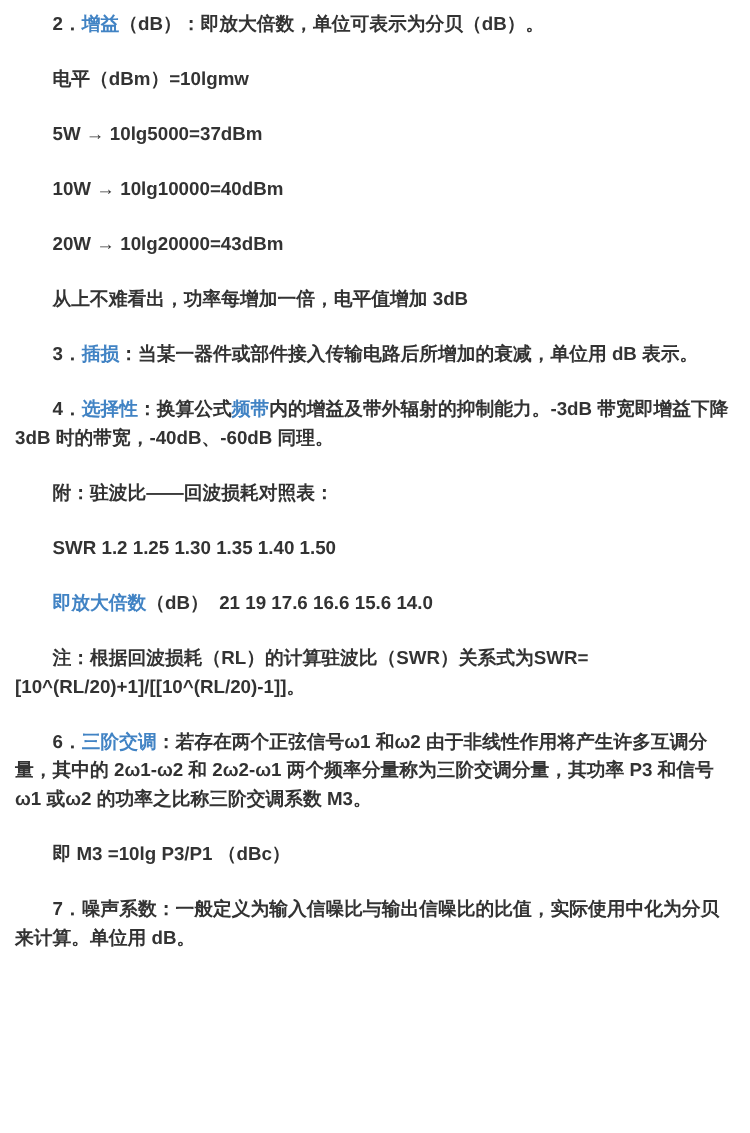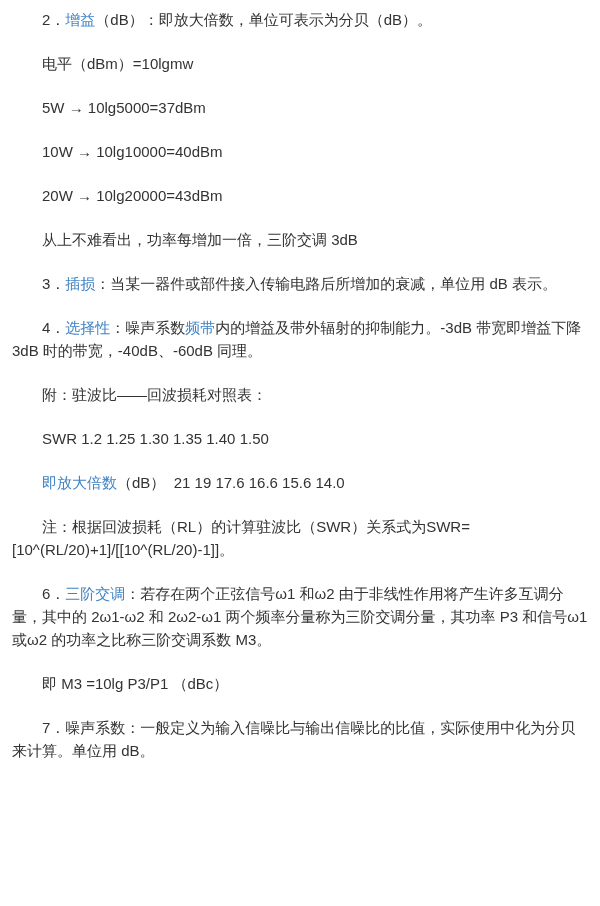--- a/index.html
+++ b/index.html
@@ -9,20 +9,21 @@
   }
   body {
     width: 600px;
     font-family: "Liberation Sans", sans-serif;
   }
   .article {
     padding: 8px 12px 0 12px;
     color: #333333;
     font-size: 15px;
     line-height: 23px;
+    font-weight: bold;
   }
   .article p {
     margin: 0 0 21px 0;
     text-indent: 2em;
     white-space: pre-wrap;
     word-break: break-word;
   }
   .article .term-link {
     color: #4183C4;
     text-decoration: none;
@@ -31,23 +32,23 @@
 </style>
 </head>
 <body>
 
 <div class="article" id="article">
     <p><span>2．</span><span class="term-link">增益</span><span>（dB）：即放大倍数，单位可表示为分贝（dB）。</span></p>
     <p><span>电平（dBm）=10lgmw</span></p>
     <p><span>5W → 10lg5000=37dBm</span></p>
     <p><span>10W → 10lg10000=40dBm</span></p>
     <p><span>20W → 10lg20000=43dBm</span></p>
-    <p><span>从上不难看出，功率每增加一倍，三阶交调 3dB</span></p>
+    <p><span>从上不难看出，功率每增加一倍，电平值增加 3dB</span></p>
     <p><span>3．</span><span class="term-link">插损</span><span>：当某一器件或部件接入传输电路后所增加的衰减，单位用 dB 表示。</span></p>
-    <p><span>4．</span><span class="term-link">选择性</span><span>：噪声系数</span><span class="term-link">频带</span><span>内的增益及带外辐射的抑制能力。-3dB 带宽即增益下降 3dB 时的带宽，-40dB、-60dB 同理。</span></p>
+    <p><span>4．</span><span class="term-link">选择性</span><span>：换算公式</span><span class="term-link">频带</span><span>内的增益及带外辐射的抑制能力。-3dB 带宽即增益下降 3dB 时的带宽，-40dB、-60dB 同理。</span></p>
     <p><span>附：驻波比——回波损耗对照表：</span></p>
     <p><span>SWR 1.2 1.25 1.30 1.35 1.40 1.50</span></p>
     <p><span class="term-link">即放大倍数</span><span>（dB）  21 19 17.6 16.6 15.6 14.0</span></p>
     <p><span>注：根据回波损耗（RL）的计算驻波比（SWR）关系式为SWR=[10^(RL/20)+1]/[[10^(RL/20)-1]]。</span></p>
     <p><span>6．</span><span class="term-link">三阶交调</span><span>：若存在两个正弦信号ω1 和ω2 由于非线性作用将产生许多互调分量，其中的 2ω1-ω2 和 2ω2-ω1 两个频率分量称为三阶交调分量，其功率 P3 和信号ω1 或ω2 的功率之比称三阶交调系数 M3。</span></p>
     <p><span>即 M3 =10lg P3/P1 （dBc）</span></p>
     <p><span>7．噪声系数：一般定义为输入信噪比与输出信噪比的比值，实际使用中化为分贝来计算。单位用 dB。</span></p>
   </div>
 
 </body></html>

